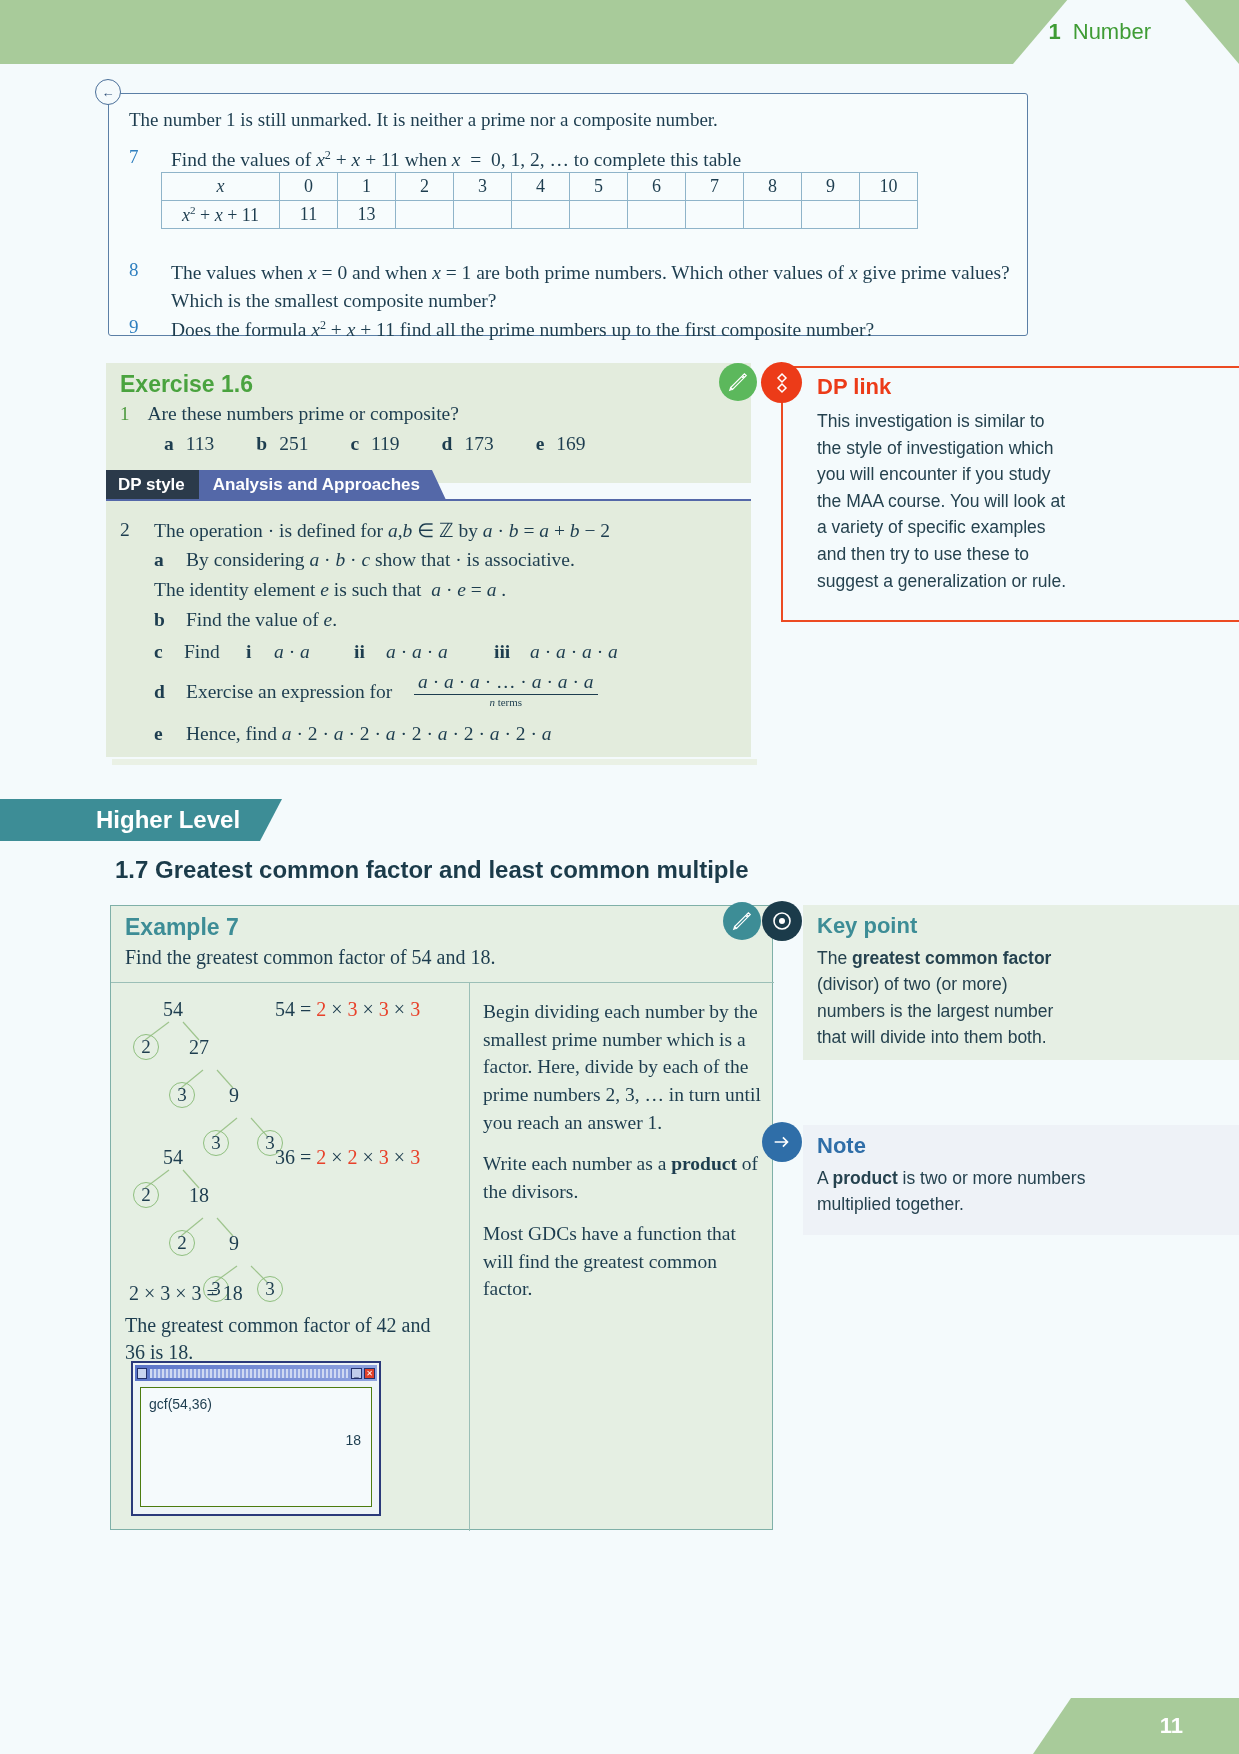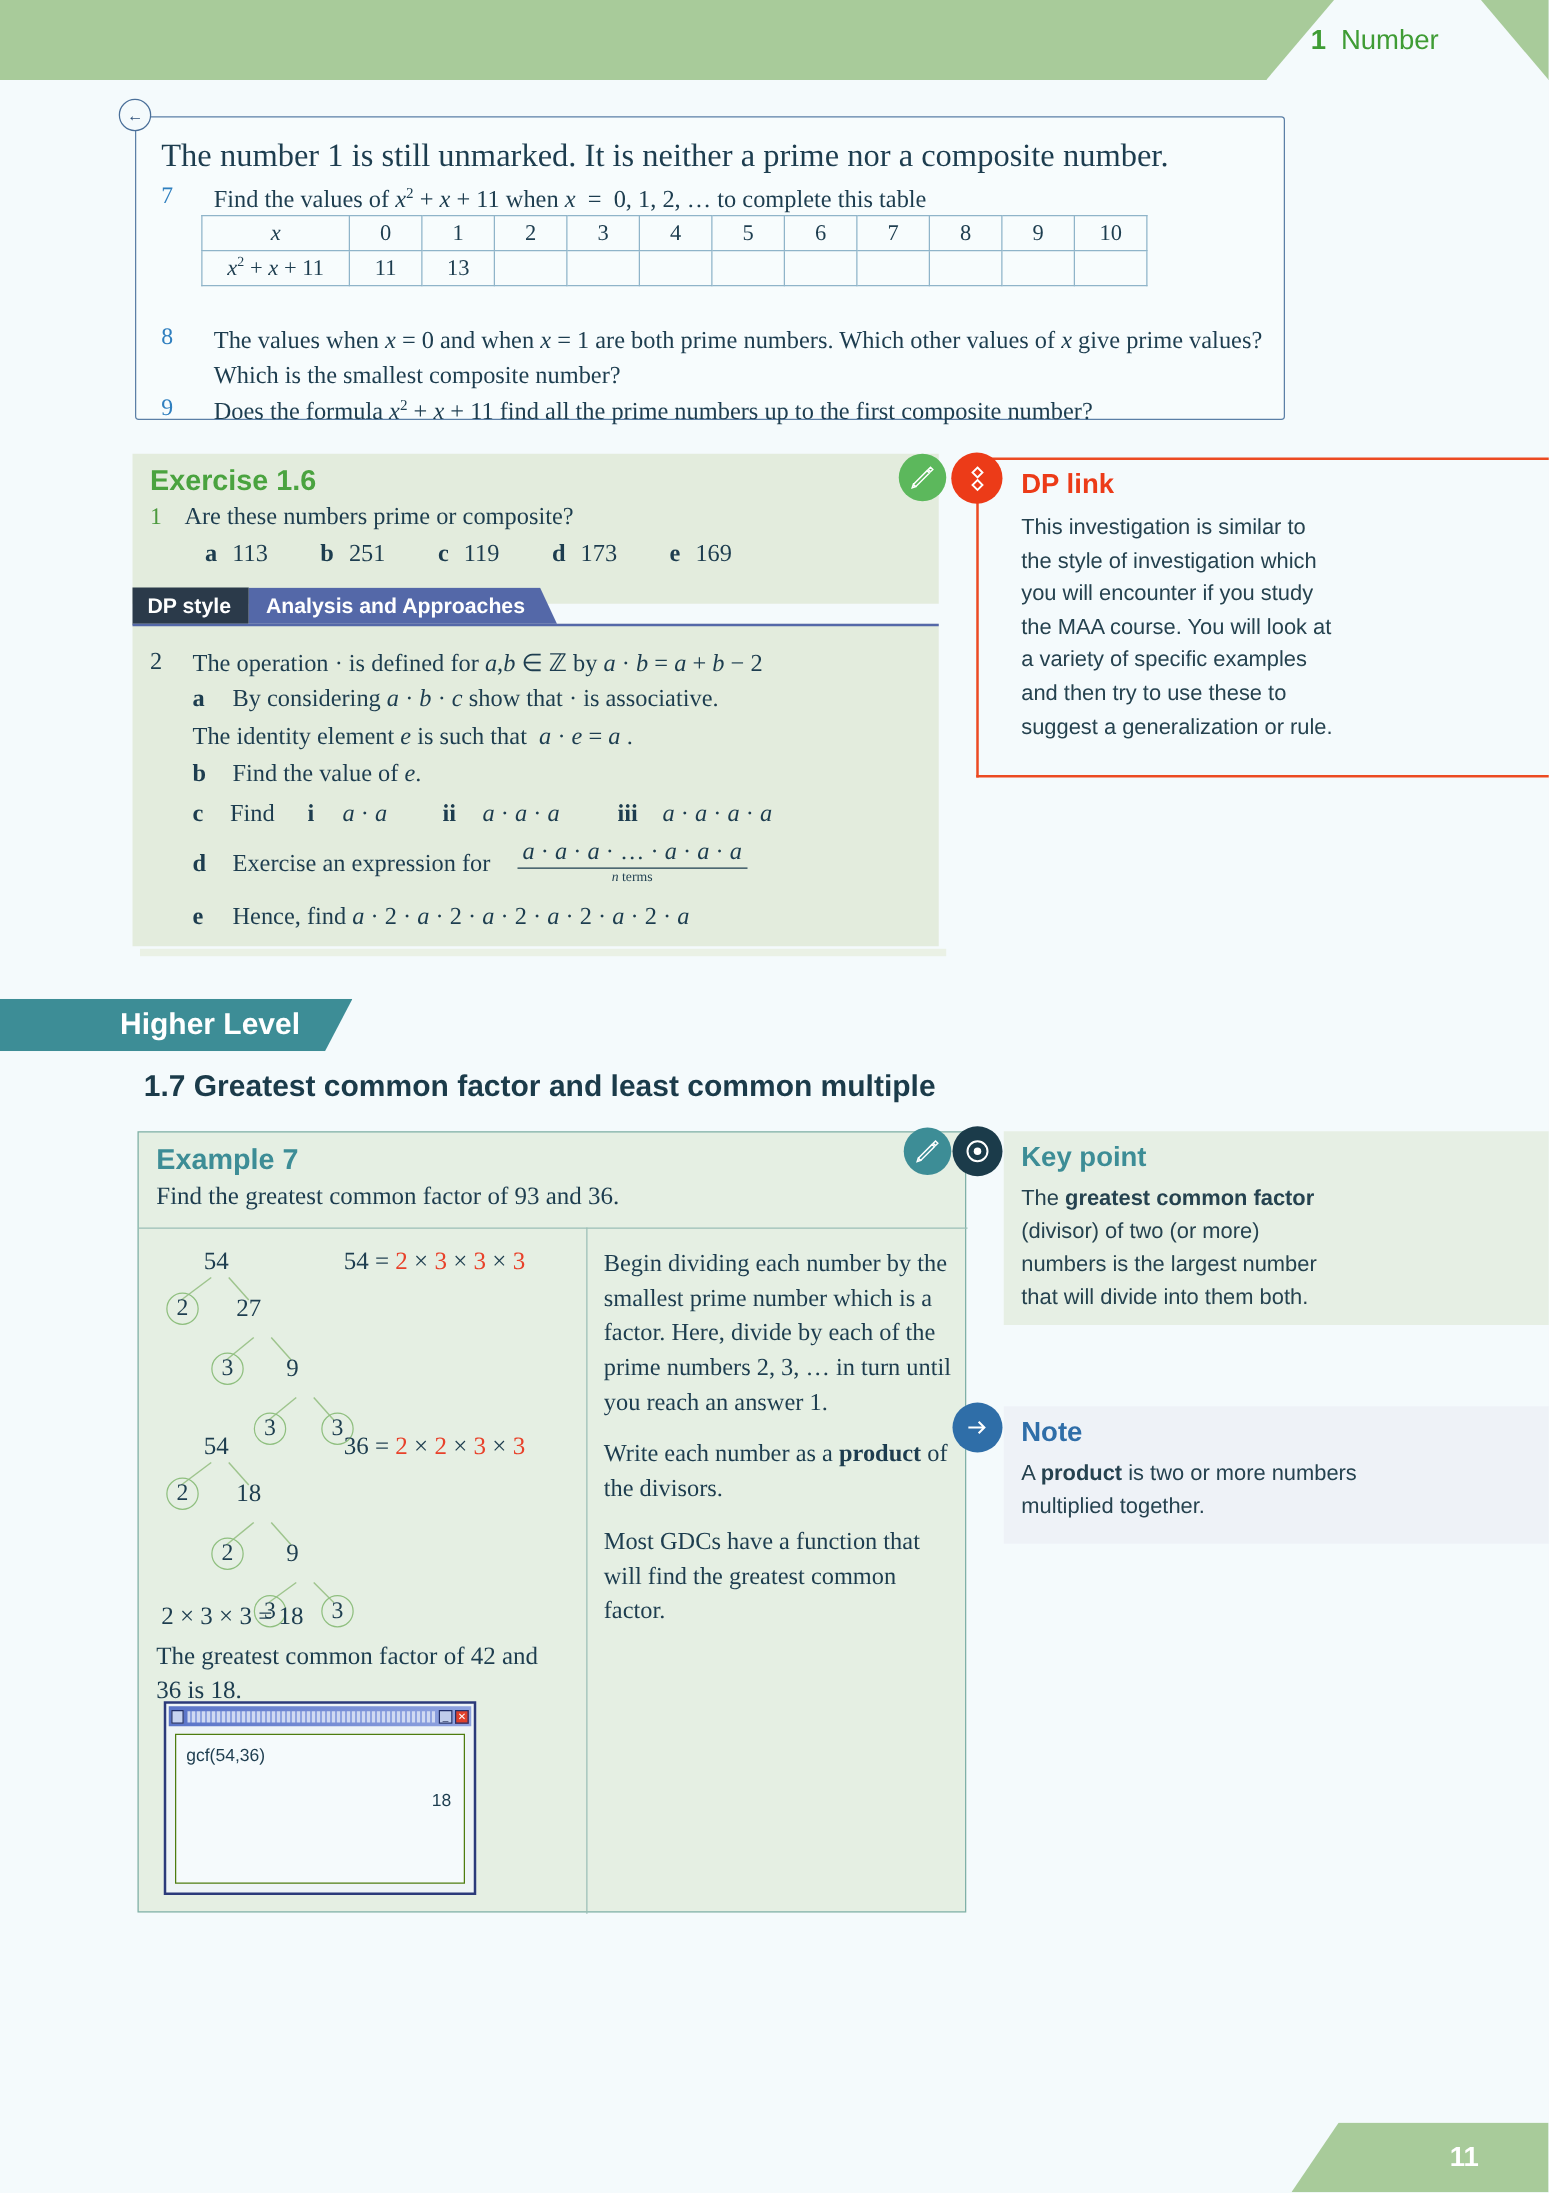--- a/index.html
+++ b/index.html
@@ -40,21 +40,21 @@
   .back-arrow {
     position: absolute; left: 95px; top: 79px;
     width: 26px; height: 26px; border-radius: 50%;
     border: 1.6px solid #4a6f99; background: #f4fafc;
     display: flex; align-items: center; justify-content: center;
     font-family: "Liberation Sans", sans-serif; font-size: 13px; color: #2d4f78;
     line-height: 1;
   }
   .cont-text {
     position: absolute; left: 20px; top: 12px; width: 880px;
-    font-size: 26px; color: #1d3d4f; line-height: 1.45;
+    font-size: 19px; color: #1d3d4f; line-height: 1.45;
   }
   .q-row { display: flex; gap: 14px; margin-top: 10px; }
   .q-num { color: #2f7fbf; font-size: 19px; width: 28px; flex: none; text-align: left;}
   .q-body { font-size: 19.5px; color: #1d3d4f; line-height: 1.45; }
   i.mv { font-family: "Liberation Serif", serif; font-style: italic; }
   sup.sq { font-size: 0.62em; vertical-align: super; }
 
   
   .vtable {
     position: absolute; left: 52px; top: 78px;
@@ -385,21 +385,21 @@
       </svg>
   </div>
 
   <div class="hl-banner">
     <span>Higher Level</span>
   </div>
   <div class="sec-heading">1.7 Greatest common factor and least common multiple</div>
 
   <div class="ex7">
     <div class="ex7-title">Example 7</div>
-    <div class="ex7-q">Find the greatest common factor of 93 and 36.</div>
+    <div class="ex7-q">Find the greatest common factor of 54 and 18.</div>
     <div class="ex7-div"></div>
     <div class="ex7-vdiv"></div>
 
     <div class="tree">
 
       <div class="tnum" style="left:38px;top:6px;">54</div>
       <svg style="position:absolute;left:0;top:0;" width="340" height="300">
         <line x1="44" y1="30" x2="20" y2="48" stroke="#9ec48d" stroke-width="1.2"></line>
         <line x1="58" y1="30" x2="74" y2="48" stroke="#9ec48d" stroke-width="1.2"></line>
         <line x1="78" y1="78" x2="56" y2="96" stroke="#9ec48d" stroke-width="1.2"></line>

